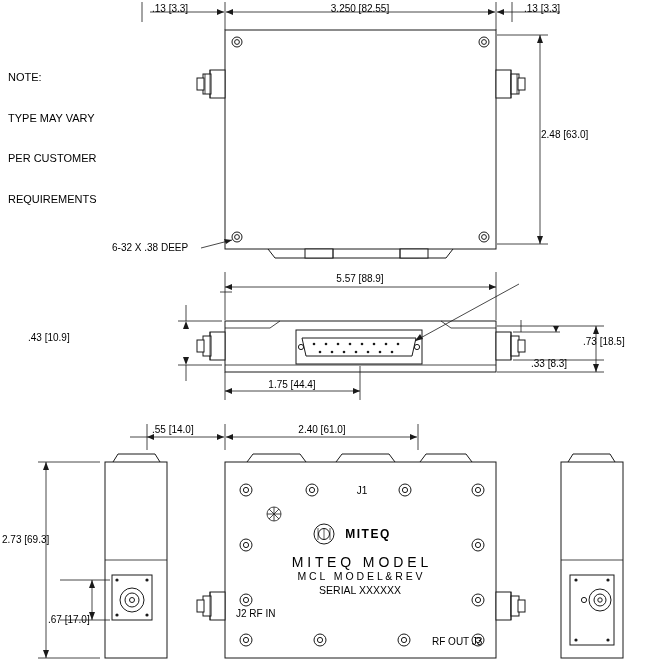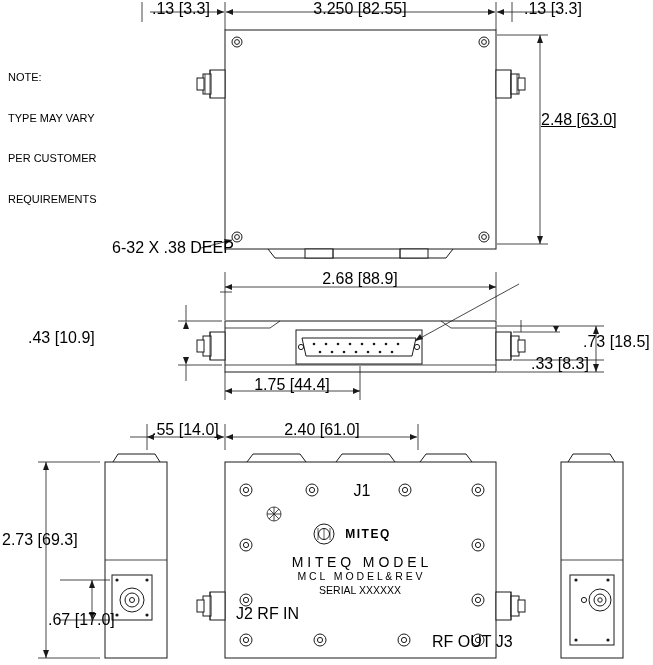--- a/index.html
+++ b/index.html
@@ -16,21 +16,21 @@
     overflow: hidden;
   }
   .stage {
     position: absolute;
     left: 0; top: 0;
     width: 653px;
     height: 665px;
   }
   .txt {
     position: absolute;
-    font-size: 16px;
+    font-size: 10px;
     line-height: 13px;
     white-space: pre;
     color: #000;
   }
   .note {
     position: absolute;
     font-size: 11px;
     line-height: 13.5px;
     white-space: pre;
   }
@@ -284,24 +284,24 @@
   <div class="note" style="left:8px; top:44px;">
     <div>NOTE:</div>
     <div>TYPE MAY VARY</div>
     <div>PER CUSTOMER</div>
     <div>REQUIREMENTS</div>
   </div>
 
   <div class="txt" style="left:152px; top:2px;">.13 [3.3]</div>
   <div class="txt lbl-center" style="left:360px; top:2px;">3.250 [82.55]</div>
   <div class="txt" style="left:524px; top:2px;">.13 [3.3]</div>
-  <div class="txt" style="left:541px; top:113px;text-decoration:underline;">2.48 [63.0]</div>
+  <div class="txt" style="left:541px; top:128px;">2.48 [63.0]</div>
   <div class="txt" style="left:112px; top:241px;">6-32 X .38 DEEP</div>
 
-  <div class="txt lbl-center" style="left:360px; top:272px;">2.68 [88.9]</div>
+  <div class="txt lbl-center" style="left:360px; top:272px;">5.57 [88.9]</div>
   <div class="txt" style="left:28px; top:331px;">.43 [10.9]</div>
   <div class="txt lbl-center" style="left:292px; top:378px;">1.75 [44.4]</div>
   <div class="txt" style="left:531px; top:313px;margin-top:44px;">.33 [8.3]</div>
   <div class="txt" style="left:583px; top:335px;">.73 [18.5]</div>
 
 
   <div class="txt" style="left:152px; top:423px;">.55 [14.0]</div>
   <div class="txt lbl-center" style="left:322px; top:423px;">2.40 [61.0]</div>
   <div class="txt" style="left:2px; top:533px;">2.73 [69.3]</div>
   <div class="txt" style="left:48px; top:613px;">.67 [17.0]</div>

